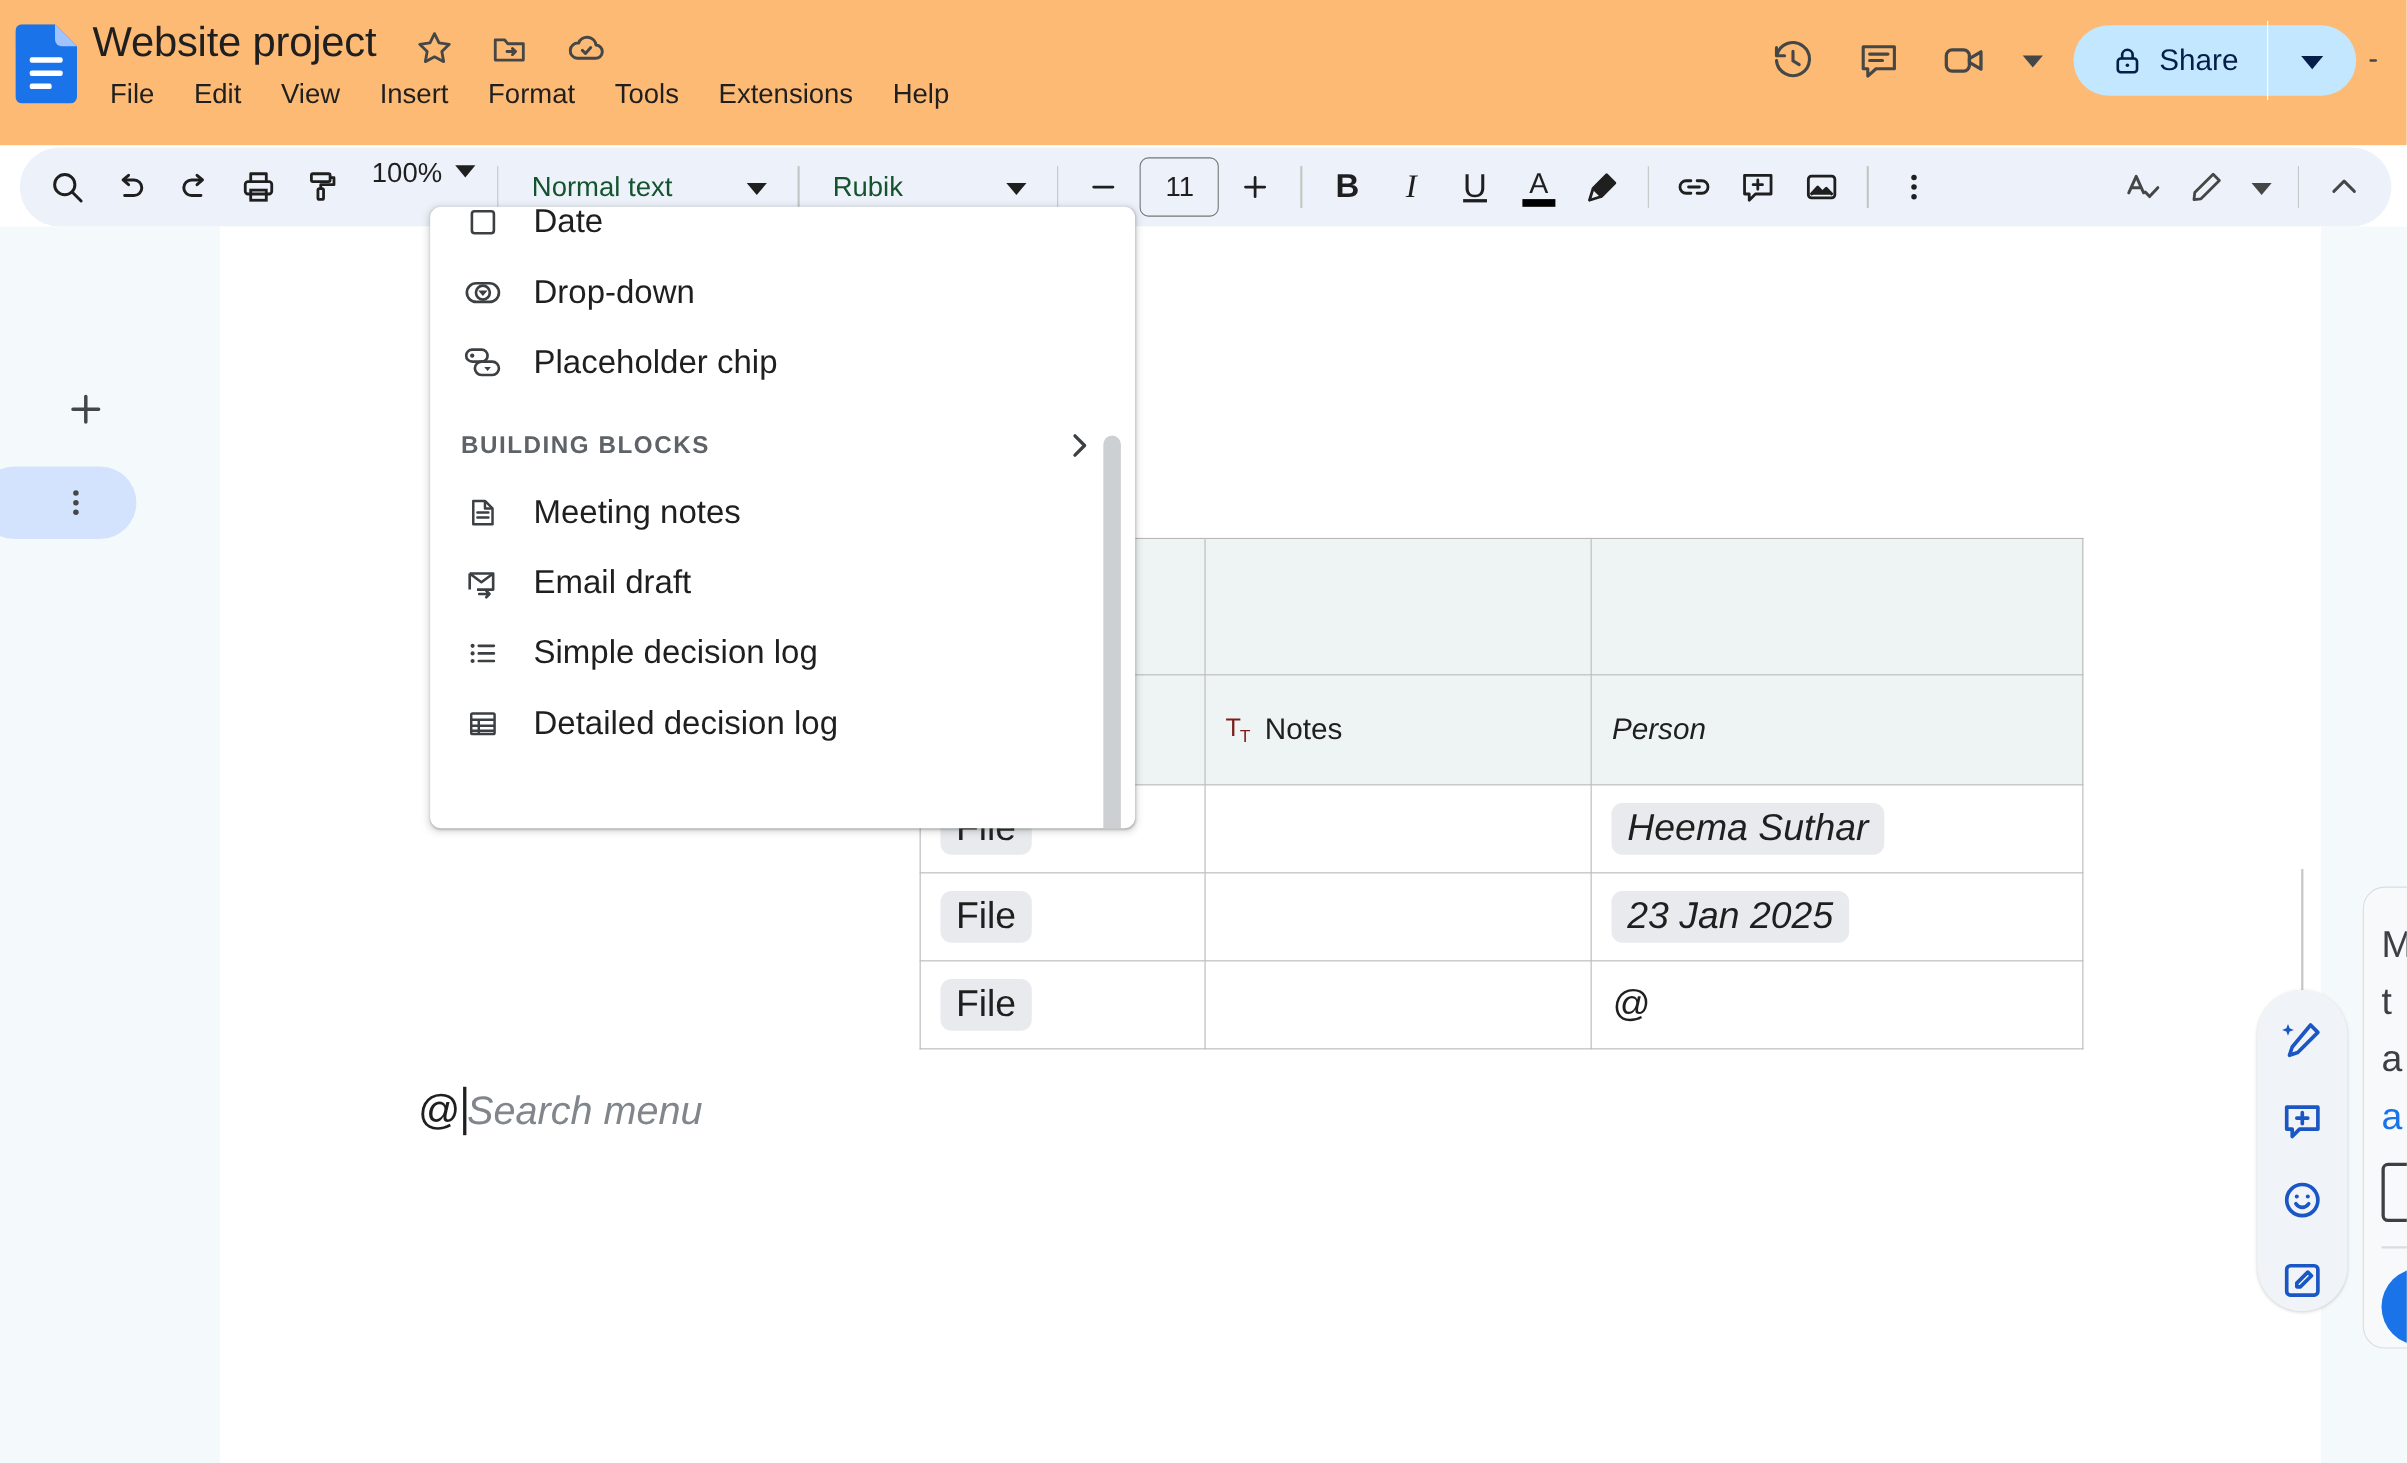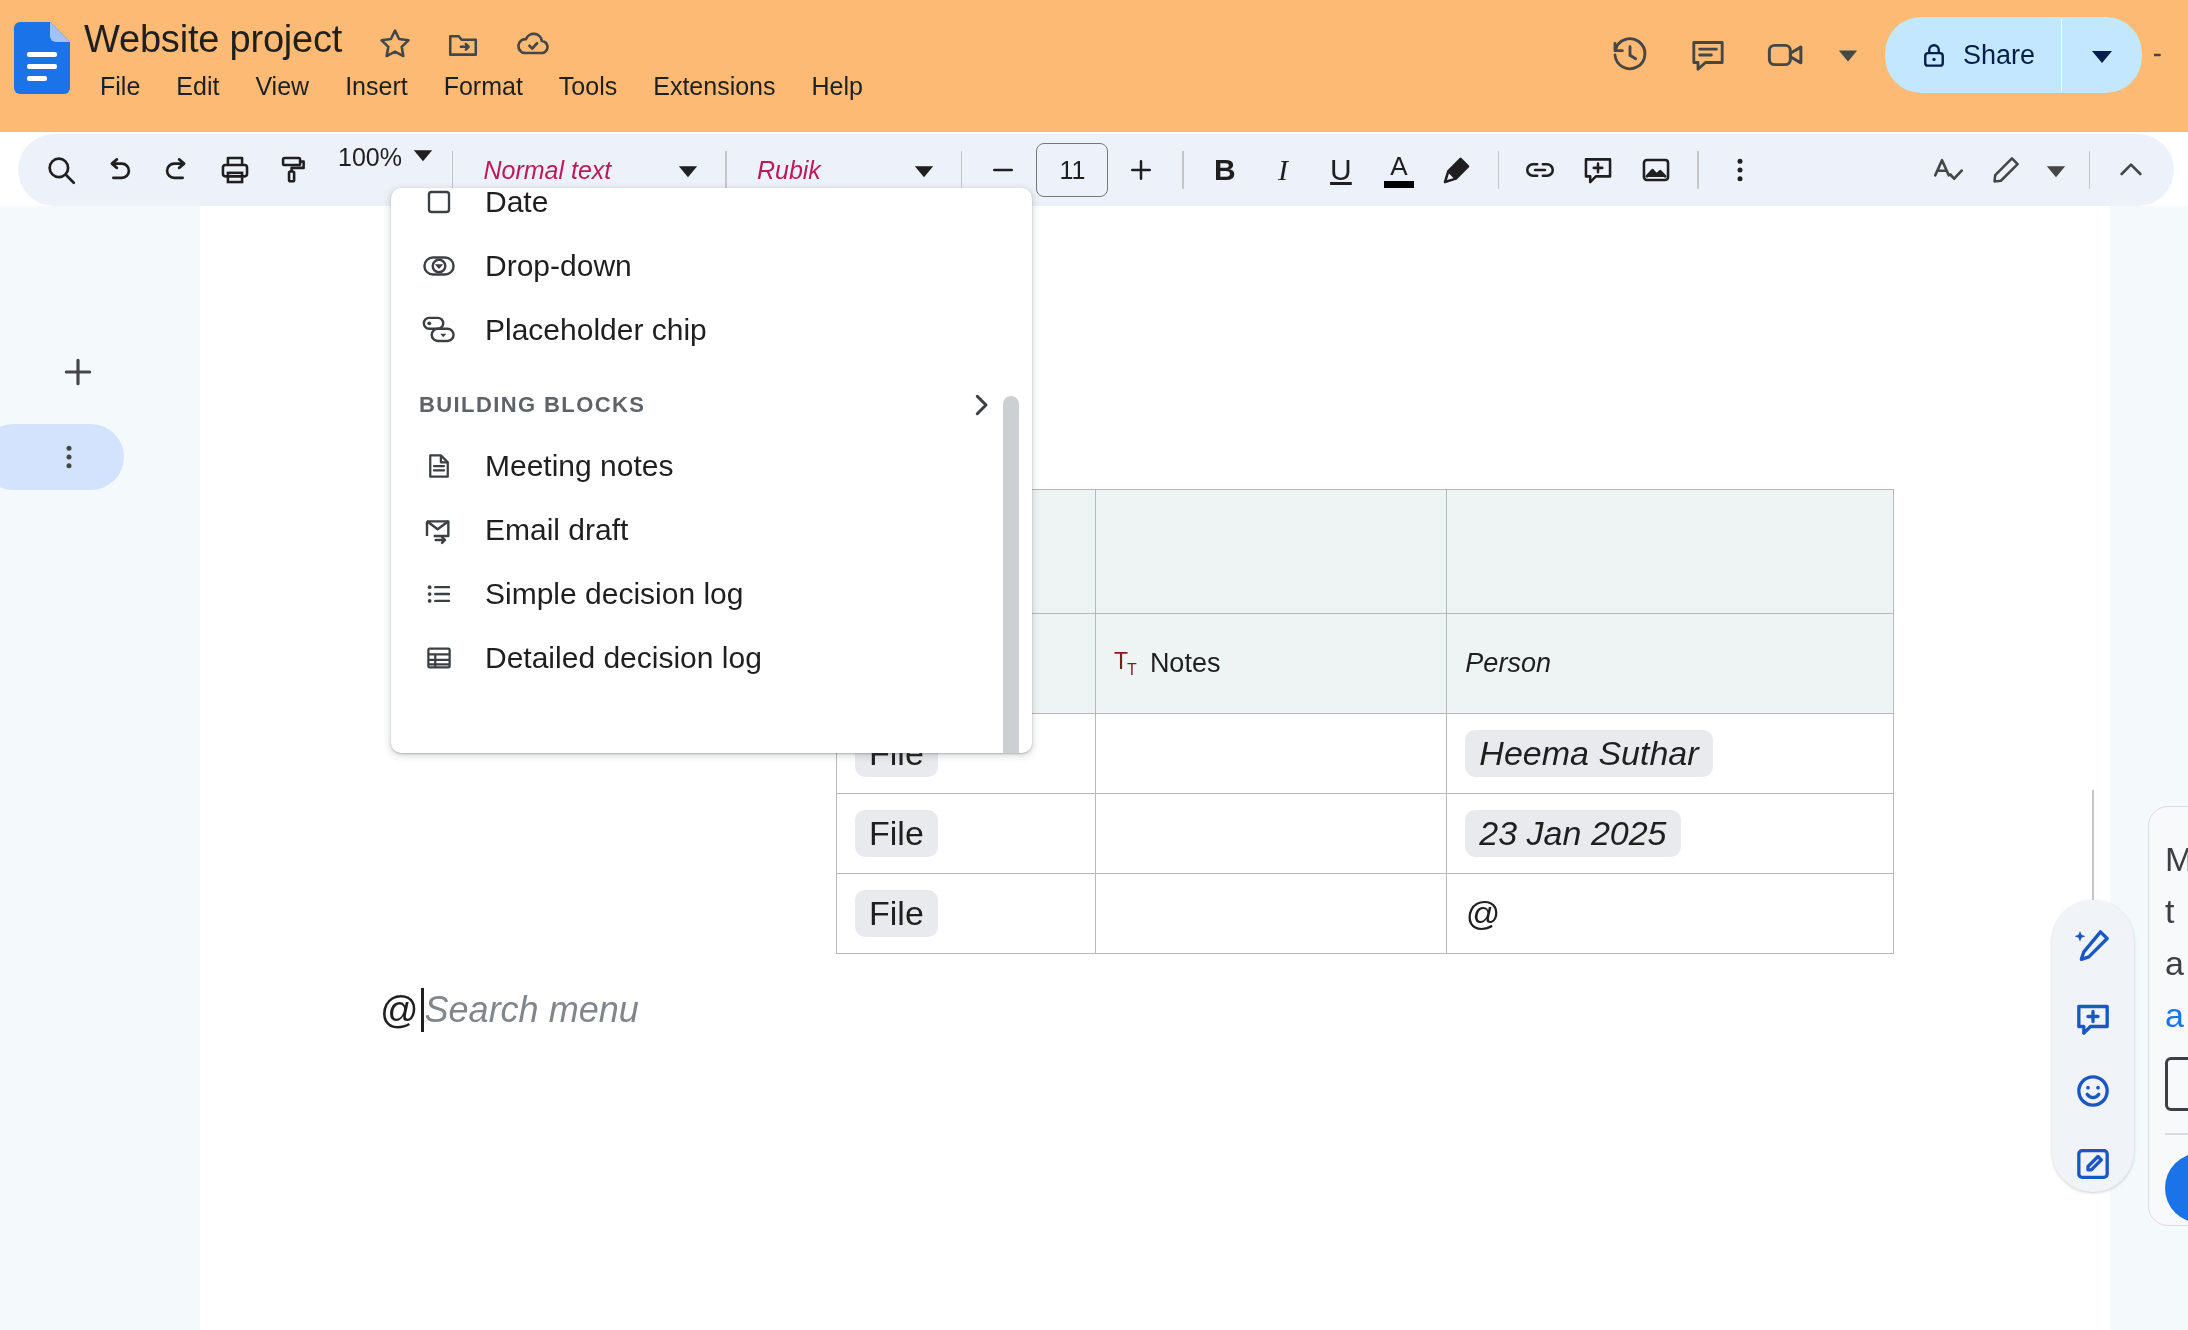--- a/index.html
+++ b/index.html
@@ -44,21 +44,21 @@
 
   .top-right {
     position: absolute; right: 0; top: 0; height: 110px;
     display: flex; align-items: center; gap: 0px;
   }
   .tr-icon {
     width: 78px; height: 78px; display: flex; align-items: center;
     justify-content: center; cursor: pointer; border-radius: 50%;
   }
   .share-btn {
-    display: flex; align-items: center; height: 76px;
+    display: flex; align-items: center; height: 64px;
     background: #c2e7ff; border-radius: 36px; margin-left: 14px;
     cursor: pointer;
   }
   .share-main {
     display: flex; align-items: center; gap: 14px;
     padding: 0 26px 0 34px; height: 72px;
     border-right: 1.5px solid #ffffff;
   }
   .share-label { font-size: 27px; color: #041e49; font-weight: 500; }
   .share-caret { padding: 0 28px; display:flex; align-items:center; }
@@ -87,21 +87,21 @@
     display: flex; align-items: flex-start; gap: 10px;
     padding: 0 6px 0 16px; height: 54px; border-radius: 6px;
     cursor: pointer; flex: none;
   }
   .tb-zoom-label { font-size: 25px; color: #1f1f1f; }
   .tb-select {
     display: flex; align-items: center; justify-content: space-between;
     height: 54px; border-radius: 6px; cursor: pointer; flex: none;
     padding: 0 14px 0 18px;
   }
-  .tb-select span.lbl { font-size: 25px; color: #be185d; white-space: nowrap; font-style: italic; }
+  .tb-select span.lbl { font-size: 25px; color: #14532d; white-space: nowrap; }
   .sel-style { width: 248px; }
   .sel-font { width: 210px; }
   .fontsize-wrap {
     display: flex; align-items: center; gap: 4px; flex: none;
   }
   .fs-box {
     width: 72px; height: 54px; border: 1.5px solid #747775; border-radius: 8px;
     display: flex; align-items: center; justify-content: center;
     font-size: 25px; color: #1f1f1f; cursor: text; background: transparent;
   }

